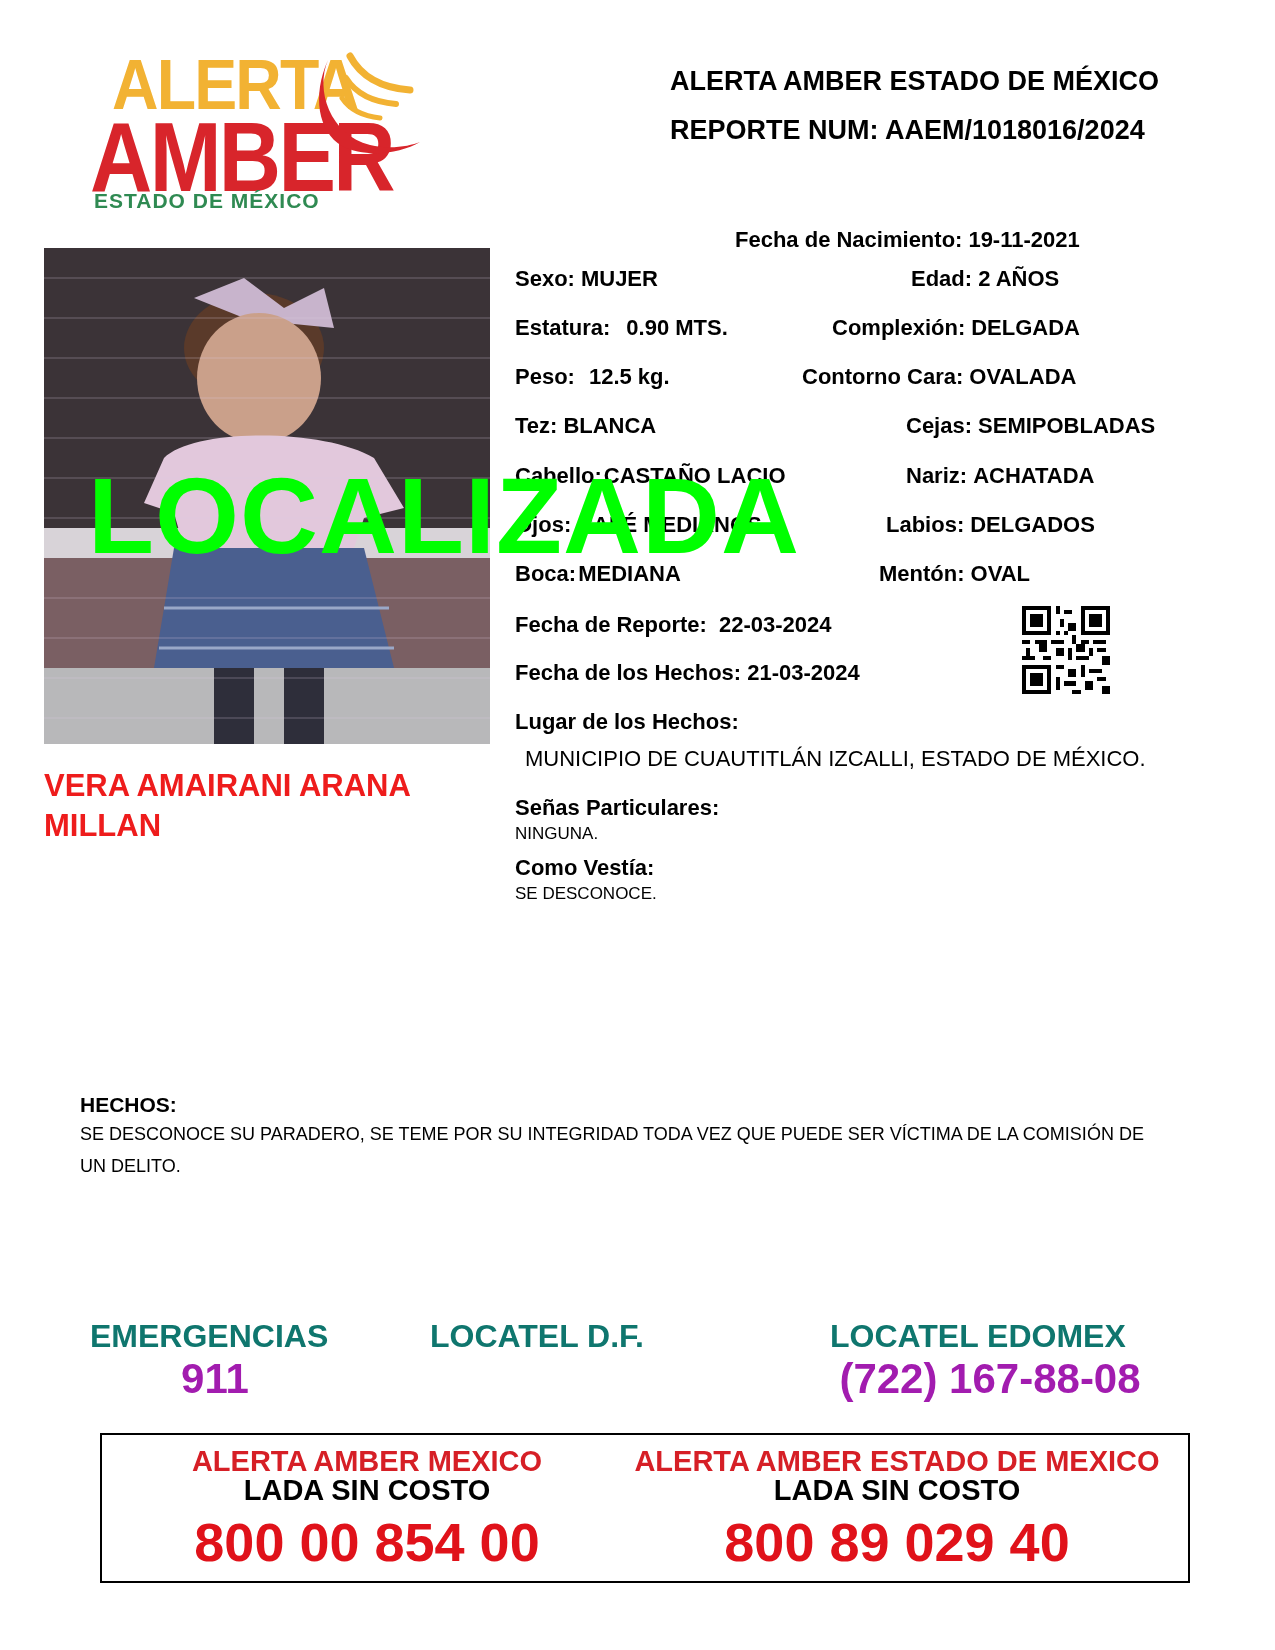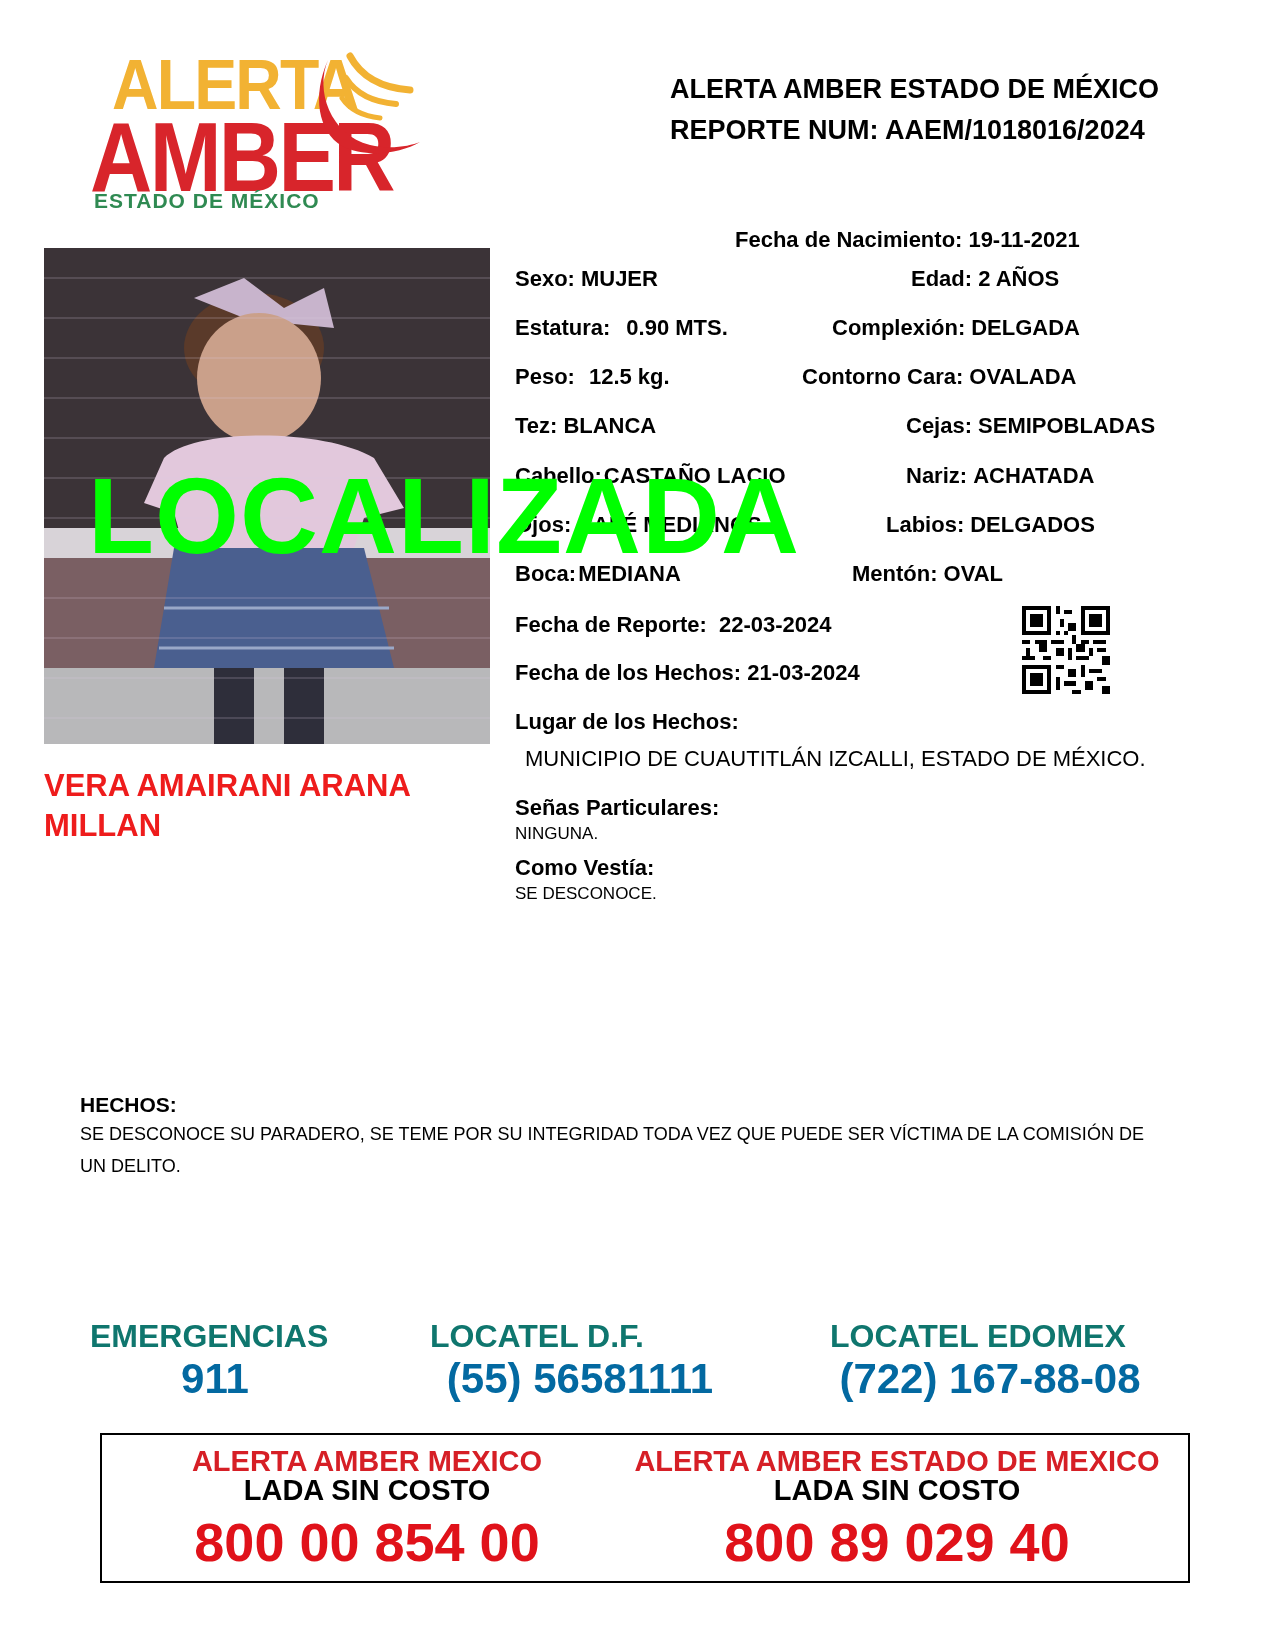--- a/index.html
+++ b/index.html
@@ -12,21 +12,21 @@
   .logo-alerta { left: 22px; top: 0px; font-family: "Liberation Sans", sans-serif; font-weight: bold;
                  font-size: 70px; color: #f2b233; letter-spacing: -2px; transform: scaleX(0.92); transform-origin: left;
                  line-height: 1; }
   .logo-amber { left: 0px; top: 58px; font-weight: bold; font-size: 98px; color: #d8252b;
                 letter-spacing: -3px; transform: scaleX(0.88); transform-origin: left; line-height: 1; }
   .logo-estado { left: 4px; top: 140px; font-weight: bold; font-size: 21px; color: #2f8a52; letter-spacing: 1px; line-height: 1; }
   .logo-swoosh { left: 220px; top: 0px; width: 110px; height: 120px; }
 
   
   .hdr { font-weight: bold; font-size: 27px; line-height: 1; white-space: nowrap; }
-  .hdr1 { left: 670px; top: 76px; }
+  .hdr1 { left: 670px; top: 68px; }
   .hdr2 { left: 670px; top: 117px; }
 
   
   .photo { left: 44px; top: 248px; width: 446px; height: 496px; overflow: hidden;
            background: linear-gradient(180deg, #3a3236 0%, #4a3f44 40%, #6f5f64 62%, #8a7b82 75%, #b9b4b8 92%, #a9a9aa 100%); }
   .photo svg { width: 100%; height: 100%; display: block; }
 
   .name { left: 44px; top: 766px; width: 446px; text-align: left; color: #ee1c1c; font-weight: bold;
           font-size: 31px; line-height: 40px; }
 
@@ -41,21 +41,21 @@
   .qr { left: 1022px; top: 606px; width: 88px; height: 88px; }
 
   .stamp { left: 88px; top: 462px; color: #00ff00; font-weight: bold; font-size: 108px; line-height: 1;
            white-space: nowrap; letter-spacing: 1px; pointer-events: none; }
 
   .hechos-title { left: 80px; top: 1093px; font-weight: bold; font-size: 21px; }
   .hechos-text { left: 80px; top: 1118px; width: 1080px; font-size: 18px; line-height: 32px; }
 
   
   .ct-label { color: #0f766e; font-weight: bold; font-size: 32px; line-height: 1; white-space: nowrap; text-align: left; }
-  .ct-num { color: #0369a1; font-weight: bold; font-size: 42px; line-height: 1; white-space: nowrap; text-align: center; }
+  .ct-num { color: #a21caf; font-weight: bold; font-size: 42px; line-height: 1; white-space: nowrap; text-align: center; }
 
   .box { left: 100px; top: 1433px; width: 1090px; height: 150px; border: 2px solid #000; box-sizing: border-box; }
   .box-col { position: absolute; top: 0; text-align: center; }
   .box-title { color: #d61f26; font-weight: bold; font-size: 29px; line-height: 1; white-space: nowrap; margin-top: 12px; }
   .box-sub { color: #000; font-weight: bold; font-size: 29px; line-height: 1; white-space: nowrap; margin-top: 0px; }
   .box-num { color: #e0121a; font-weight: bold; font-size: 54px; line-height: 1; white-space: nowrap; margin-top: 10px; }
 </style>
 </head>
 <body>
 
@@ -159,21 +159,21 @@
 <div class="abs fl" style="left:515px; top:514px;">
   <span class="lbl">Ojos:</span><span>CAFÉ MEDIANOS</span>
 </div>
 <div class="abs fl" style="left:886px; top:514px;">
   <span class="lbl">Labios:</span><span>DELGADOS</span>
 </div>
 
 <div class="abs fl" style="left:515px; top:563px;">
   <span class="lbl" style="margin-right:2px;">Boca:</span><span>MEDIANA</span>
 </div>
-<div class="abs fl" style="left:852px; top:563px;">
+<div class="abs fl" style="left:879px; top:563px;">
   <span class="lbl">Mentón:</span><span>OVAL</span>
 </div>
 
 <div class="abs fl" style="left:515px; top:614px;">
   <span class="lbl" style="margin-right:12px;">Fecha de Reporte:</span><span>22-03-2024</span>
 </div>
 <div class="abs fl" style="left:515px; top:662px;">
   <span class="lbl">Fecha de los Hechos:</span><span>21-03-2024</span>
 </div>
 
@@ -238,21 +238,20 @@
 
 <div class="abs hechos-title">HECHOS:</div>
 <div class="abs hechos-text">SE DESCONOCE SU PARADERO, SE TEME POR SU INTEGRIDAD TODA VEZ QUE PUEDE SER VÍCTIMA DE LA COMISIÓN DE UN DELITO.</div>
 
 <div class="abs" style="left:90px; top:1320px; width:250px;">
   <div class="ct-label">EMERGENCIAS</div>
   <div class="ct-num" style="margin-top:6px;">911</div>
 </div>
 <div class="abs" style="left:430px; top:1320px; width:300px;">
   <div class="ct-label">LOCATEL D.F.</div>
-  <div class="ct-num" style="margin-top:6px;">(55) 56581111</div>
 </div>
 <div class="abs" style="left:830px; top:1320px; width:320px;">
   <div class="ct-label">LOCATEL EDOMEX</div>
   <div class="ct-num" style="margin-top:6px;">(722) 167-88-08</div>
 </div>
 
 <div class="abs box">
   <div class="box-col" style="left:40px; width:450px;">
     <div class="box-title">ALERTA AMBER MEXICO</div>
     <div class="box-sub">LADA SIN COSTO</div>

